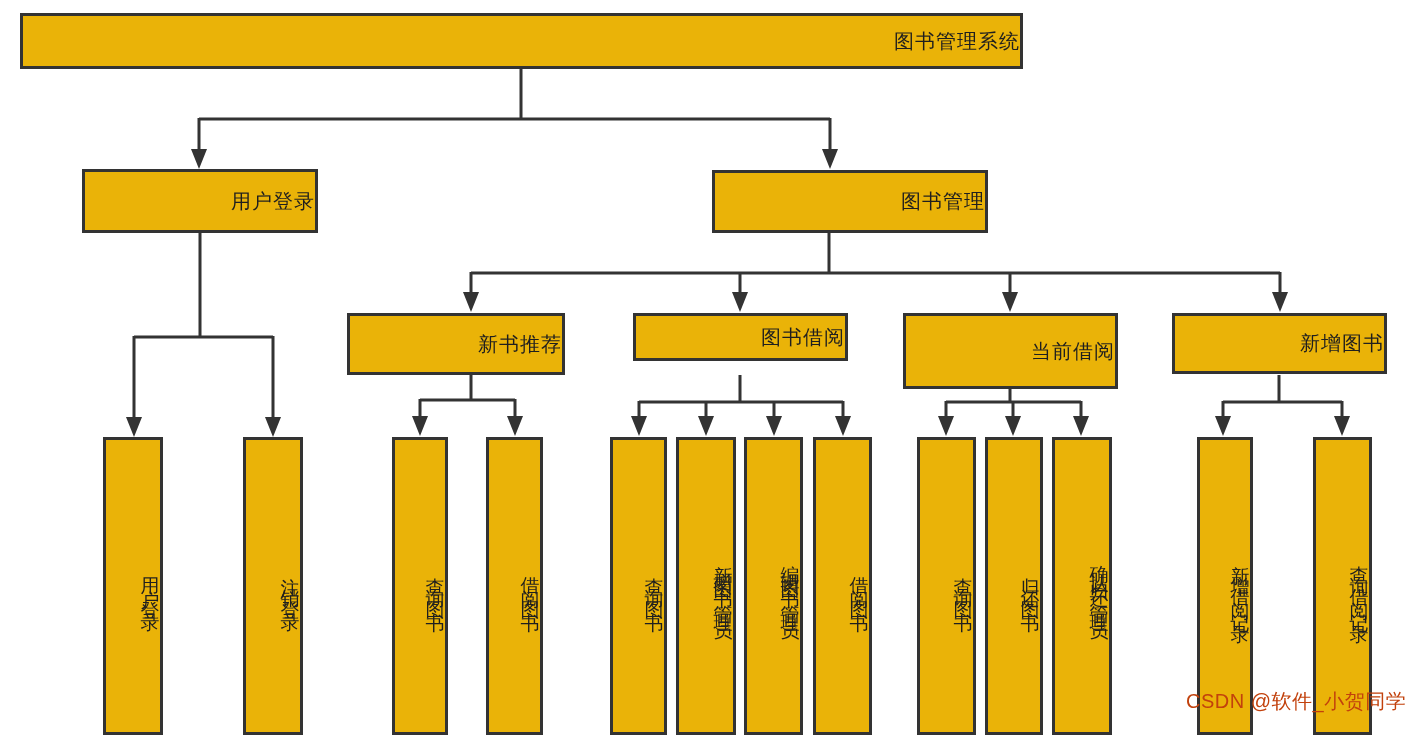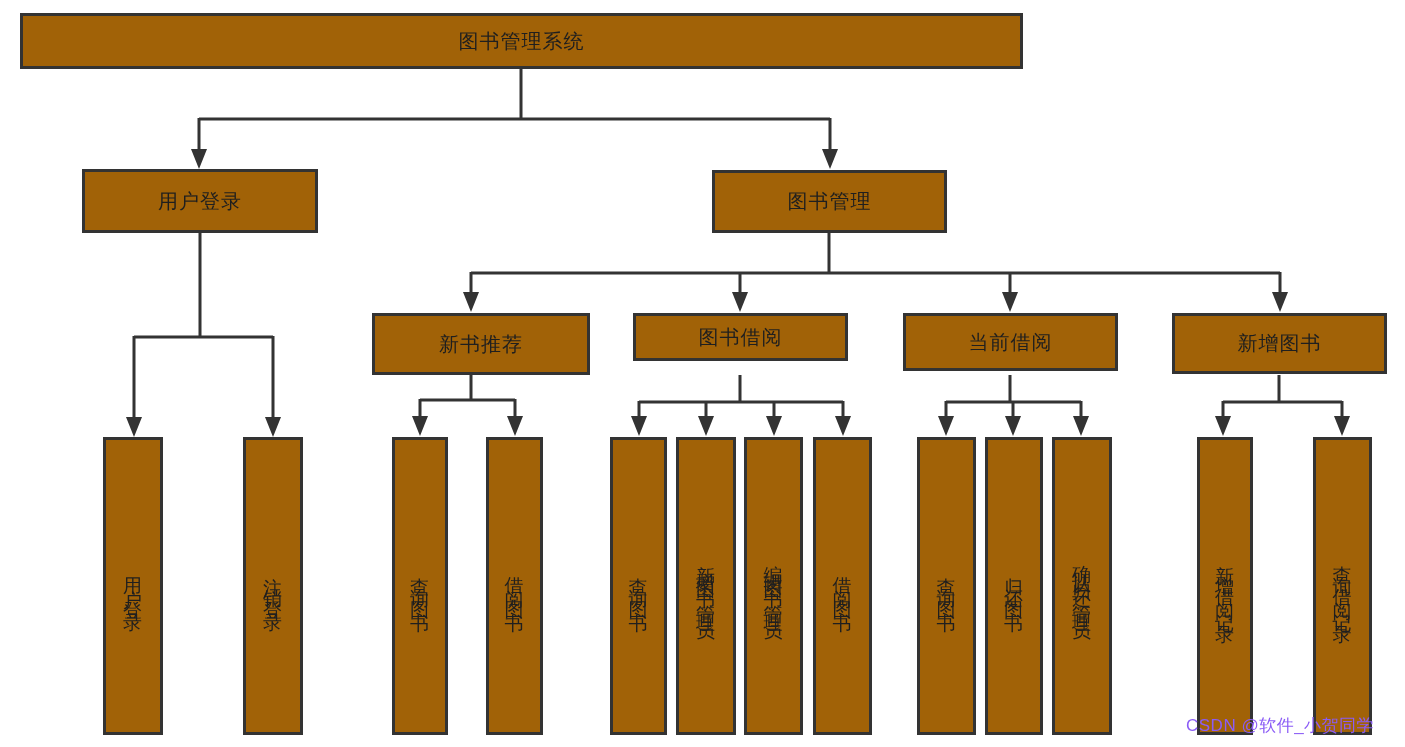--- a/index.html
+++ b/index.html
@@ -19,24 +19,24 @@
     position: absolute;
     left: 0; top: 0;
     width: 1405px;
     height: 747px;
     pointer-events: none;
   }
   .node {
     position: absolute;
     box-sizing: border-box;
     border: 3px solid #333333;
-    background: #a16207;
+    background: #eab308;
     display: flex;
     align-items: center;
-    justify-content: center;
+    justify-content: flex-end;
     font-size: 20px;
     color: #1f1f1f;
     z-index: 2;
   }
   .node .lbl {
     white-space: nowrap;
     letter-spacing: 1px;
   }
   .vnode .lbl {
     writing-mode: vertical-rl;
@@ -45,45 +45,45 @@
     letter-spacing: 12px;
     font-size: 19px;
     line-height: 1;
   }
   .vnode.long .lbl {
     letter-spacing: 8px;
   }
   
   #root-box   { left: 20px;   top: 13px;  width: 1003px; height: 56px; }
   #l2-login   { left: 82px;   top: 169px; width: 236px;  height: 64px; }
-  #l2-mgmt    { left: 712px;  top: 170px; width: 235px;  height: 63px; }
-  #l3-recommend { left: 372px;  top: 313px; width: 218px; height: 62px; }
+  #l2-mgmt    { left: 712px;  top: 170px; width: 276px;  height: 63px; }
+  #l3-recommend { left: 347px;  top: 313px; width: 218px; height: 62px; }
   #l3-borrow    { left: 633px;  top: 313px; width: 215px; height: 48px; }
-  #l3-current   { left: 903px;  top: 313px; width: 215px; height: 58px; }
+  #l3-current   { left: 903px;  top: 313px; width: 215px; height: 76px; }
   #l3-records   { left: 1172px; top: 313px; width: 215px; height: 61px; }
   .leaf { top: 437px; height: 298px; }
   #leaf-user-login     { left: 103px;  width: 60px; }
   #leaf-logout         { left: 243px;  width: 60px; }
   #leaf-query-books-1  { left: 392px;  width: 56px; }
   #leaf-borrow-books-1 { left: 486px;  width: 57px; }
   #leaf-query-books-2  { left: 610px;  width: 57px; }
   #leaf-add-books      { left: 676px;  width: 60px; }
   #leaf-edit-books     { left: 744px;  width: 59px; }
   #leaf-borrow-books-2 { left: 813px;  width: 59px; }
   #leaf-query-books-3  { left: 917px;  width: 59px; }
   #leaf-return-books   { left: 985px;  width: 58px; }
   #leaf-confirm-return { left: 1052px; width: 60px; }
   #leaf-add-record     { left: 1197px; width: 56px; }
   #leaf-query-record   { left: 1313px; width: 59px; }
   #watermark {
     position: absolute;
     left: 1186px;
-    top: 714px;
-    font-size: 17px;
-    color: #8b5cf6;
+    top: 688px;
+    font-size: 20px;
+    color: #c2410c;
     white-space: nowrap;
     z-index: 6;
     letter-spacing: 0.5px;
   }
 </style>
 </head>
 <body>
 
 <svg id="connector-layer" viewBox="0 0 1405 747" xmlns="http://www.w3.org/2000/svg">
   <path fill="none" stroke="#333333" stroke-width="3" d="M521 69 V120

